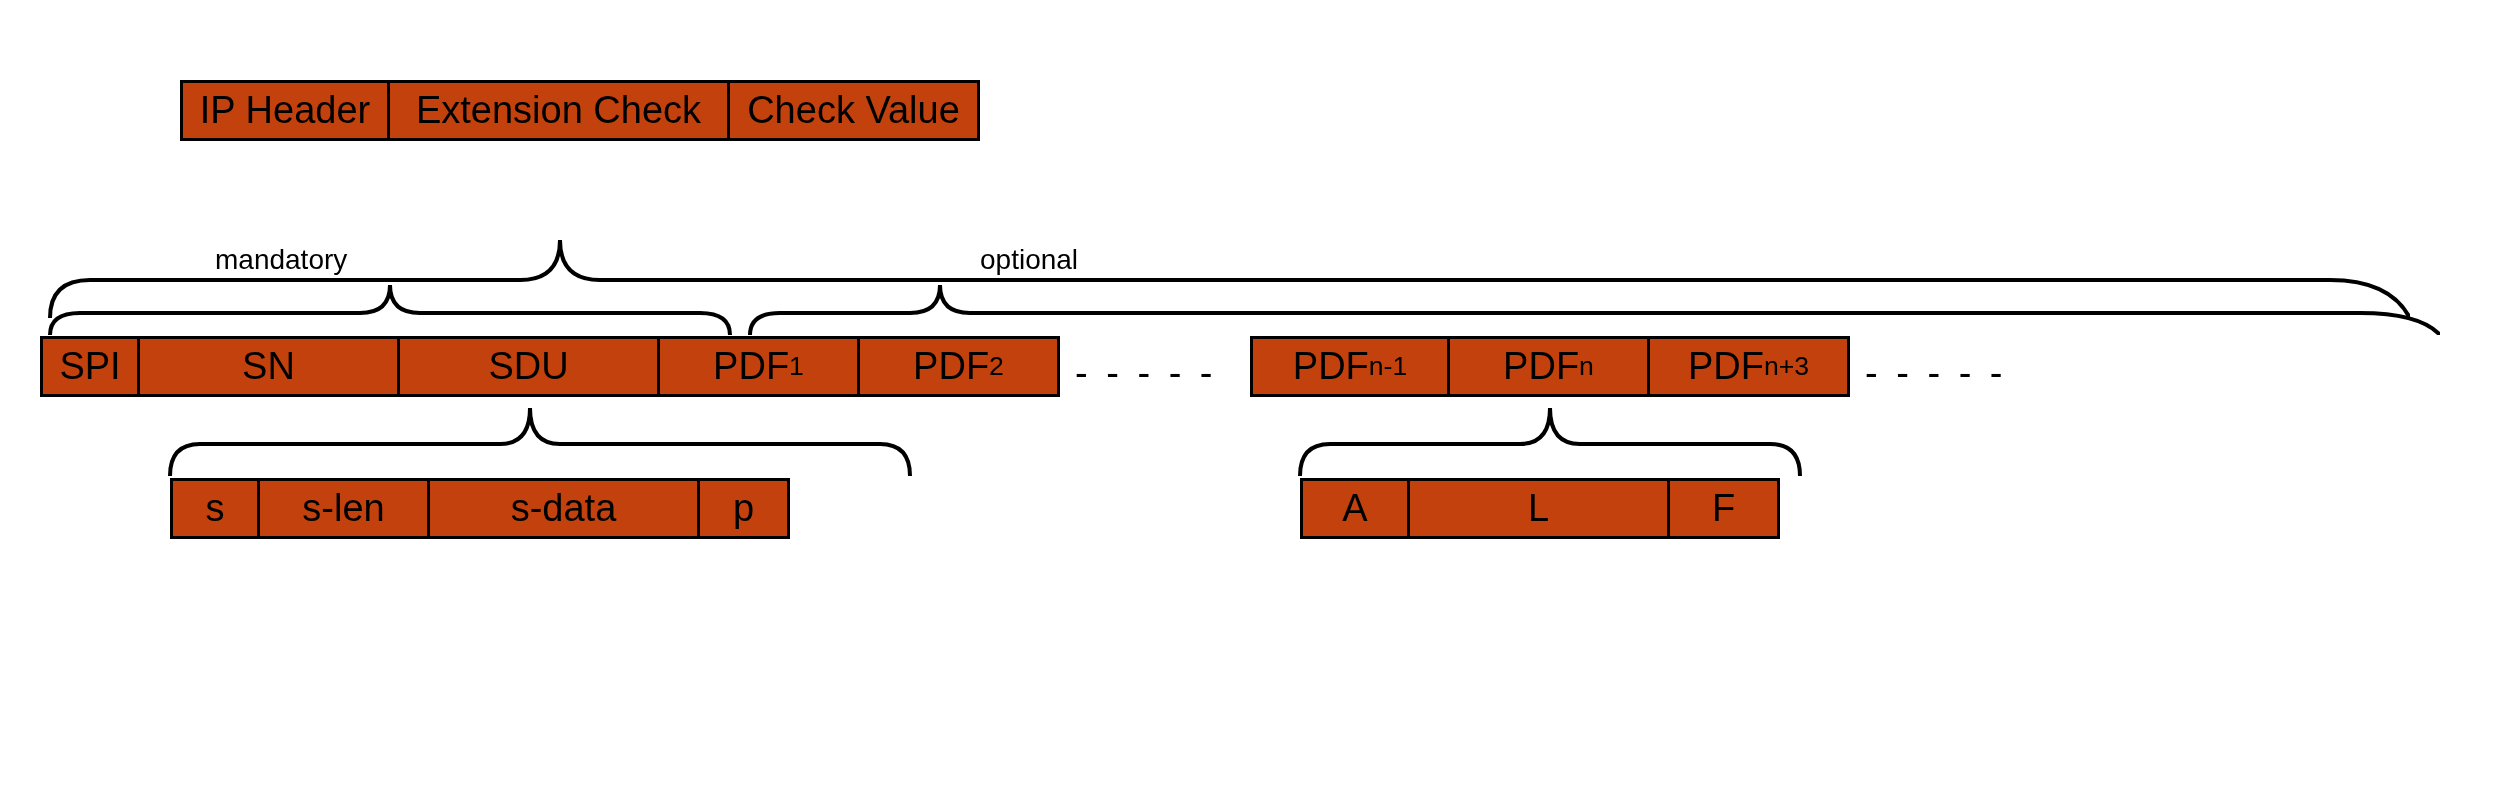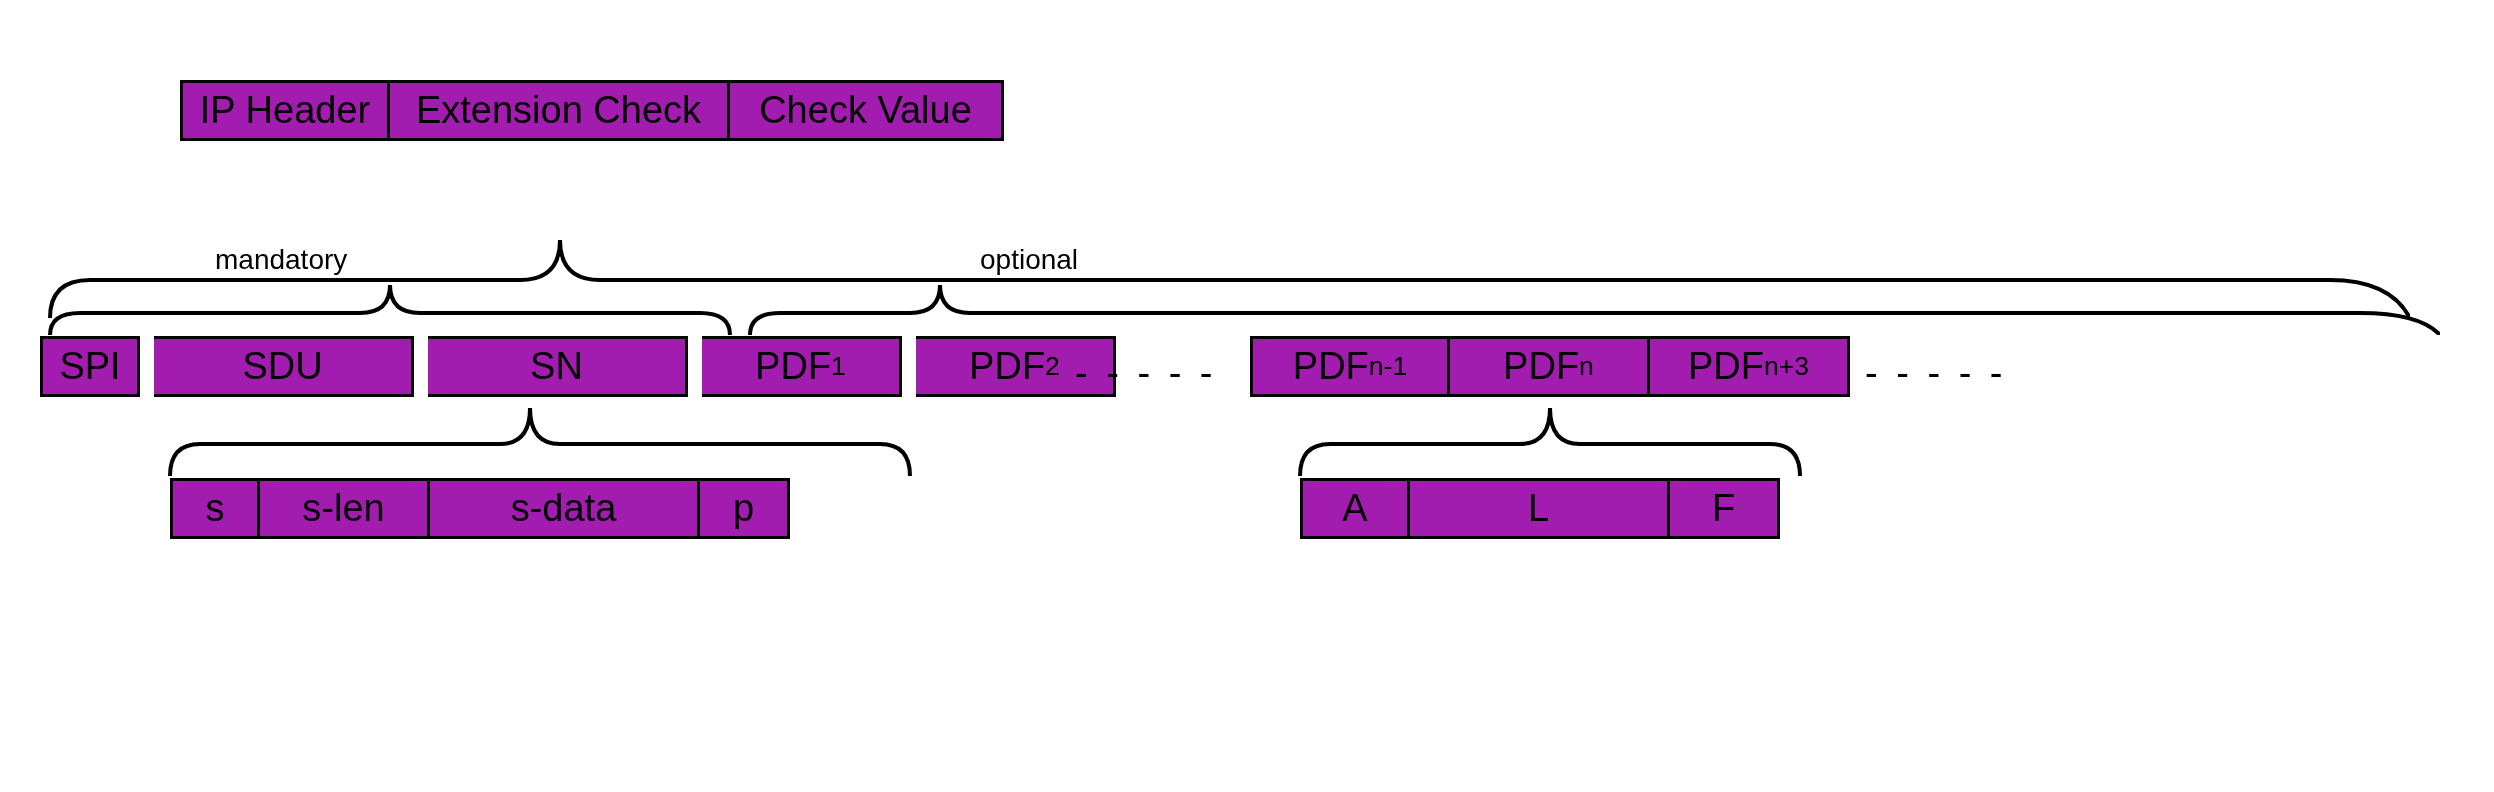--- a/index.html
+++ b/index.html
@@ -19,21 +19,21 @@
       position: absolute;
     }
     .field {
       border: 3px solid black;
       padding: 6px 14px;
       text-align: center;
       box-sizing: border-box;
       display: flex;
       align-items: center;
       justify-content: center;
-      background: #a21caf;
+      background: #c2410c;
     }
     .field + .field {
       border-left: none;
     }
     .brace {
       position: absolute;
     }
     .label {
       position: absolute;
       font-size: 28px;
@@ -49,41 +49,41 @@
     }
   </style>
 </head>
 <body>
 
 <div class="diagram">
 
   <div class="field-row" style="left:140px; top:0;">
     <div class="field" style="width:210px;">IP Header</div>
     <div class="field" style="width:340px;">Extension Check</div>
-    <div class="field" style="width:274px;">Check Value</div>
+    <div class="field" style="width:250px;">Check Value</div>
   </div>
 
   <svg class="brace" style="left:-10px; top:60px; width:2380px; height:180px;" viewBox="0 0 2380 180">
     <path d="M 20 178 Q 20 140 60 140 L 490 140 Q 530 140 530 100 Q 530 140 570 140 L 2300 140 Q 2360 140 2380 178" fill="none" stroke="black" stroke-width="4"></path>
   </svg>
 
   <svg class="brace" style="left:0px; top:195px; width:700px; height:60px;" viewBox="0 0 700 60">
     <path d="M 10 60 Q 10 38 40 38 L 320 38 Q 350 38 350 10 Q 350 38 380 38 L 660 38 Q 690 38 690 60" fill="none" stroke="black" stroke-width="4"></path>
   </svg>
   <div class="label" style="left:175px; top:164px;">mandatory</div>
 
   <svg class="brace" style="left:700px; top:195px; width:1700px; height:60px;" viewBox="0 0 1700 60">
     <path d="M 10 60 Q 10 38 40 38 L 170 38 Q 200 38 200 10 Q 200 38 230 38 L 1620 38 Q 1680 38 1700 60" fill="none" stroke="black" stroke-width="4"></path>
   </svg>
   <div class="label" style="left:940px; top:164px;">optional</div>
 
-  <div class="field-row" style="left:0px; top:256px;gap:14px;">
+  <div class="field-row" style="left:0px; top:256px;">
     <div class="field" style="width:100px;">SPI</div>
+    <div class="field" style="width:260px;">SN</div>
     <div class="field" style="width:260px;">SDU</div>
-    <div class="field" style="width:260px;">SN</div>
     <div class="field" style="width:200px;">
         <span>PDF</span>
         <sub>1</sub>
       </div>
     <div class="field" style="width:200px;">
         <span>PDF</span>
         <sub>2</sub>
       </div>
   </div>
 

